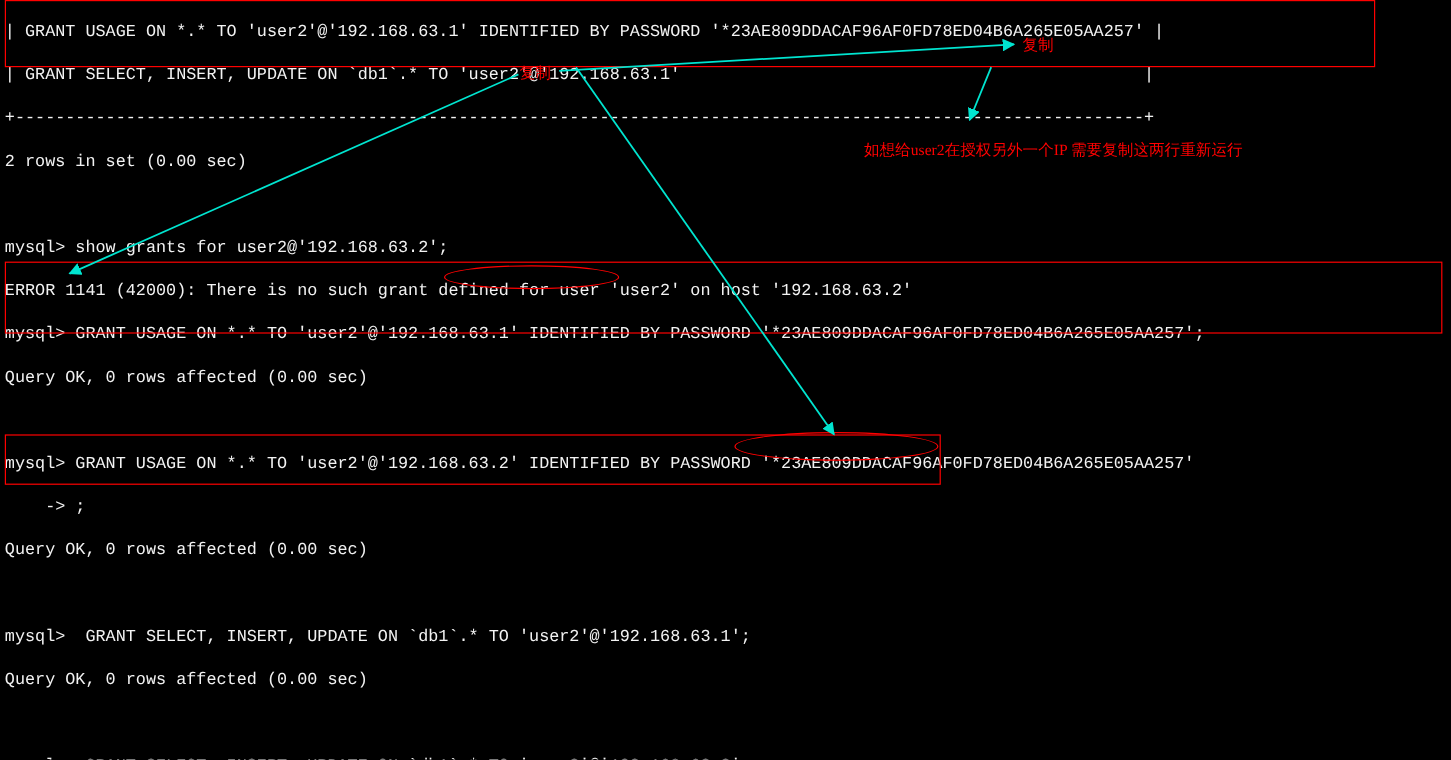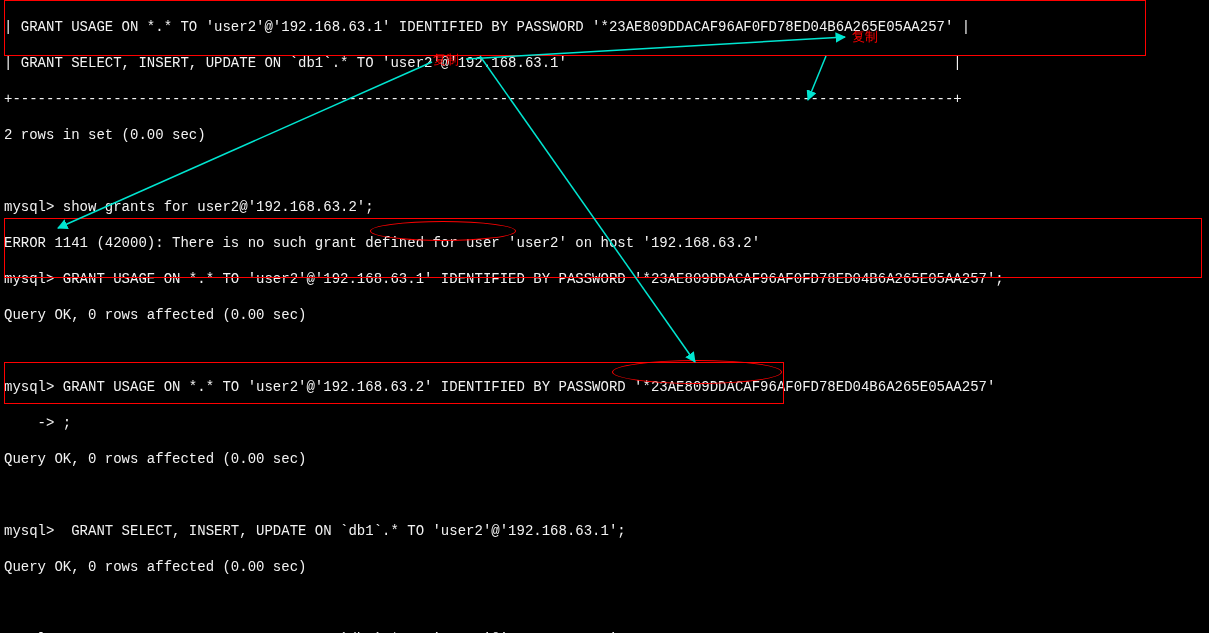--- a/index.html
+++ b/index.html
@@ -26,21 +26,21 @@
     min-height: 18px;
   }
   .box {
     border: 1px solid #ff0000;
     position: absolute;
     pointer-events: none;
   }
   .annotation {
     position: absolute;
     color: #ff0000;
-    font-family: Liberation Mono, monospace;
+    font-family: Liberation Serif, serif;
     font-size: 13px;
     pointer-events: none;
   }
   .arrow-svg {
     position: absolute;
     left: 0;
     top: 0;
     width: 1209px;
     height: 633px;
     pointer-events: none;
@@ -92,20 +92,21 @@
 <div class="box" style="left:4px; top:218px; width:1196px; height:58px;"></div>
 <div class="box" style="left:4px; top:362px; width:778px; height:40px;"></div>
 
 
 <div class="oval" style="left:370px; top:221px; width:144px; height:18px;"></div>
 <div class="oval" style="left:612px; top:360px; width:168px; height:22px;"></div>
 
 
 <span class="annotation" style="left:433px; top:52px;">复制</span>
 <span class="annotation" style="left:852px; top:29px;">复制</span>
+<span class="annotation" style="left:720px; top:116px;">如想给user2在授权另外一个IP 需要复制这两行重新运行</span>
 
 
 <svg class="arrow-svg">
   <defs>
     <marker id="arrow-cyan" viewBox="0 0 10 10" refX="9" refY="5" markerWidth="7" markerHeight="7" orient="auto-start-reverse">
       <path d="M 0 0 L 10 5 L 0 10 z" fill="#00e5d0"></path>
     </marker>
     <marker id="arrow-red" viewBox="0 0 10 10" refX="9" refY="5" markerWidth="7" markerHeight="7" orient="auto-start-reverse">
       <path d="M 0 0 L 10 5 L 0 10 z" fill="#ff0000"></path>
     </marker>

